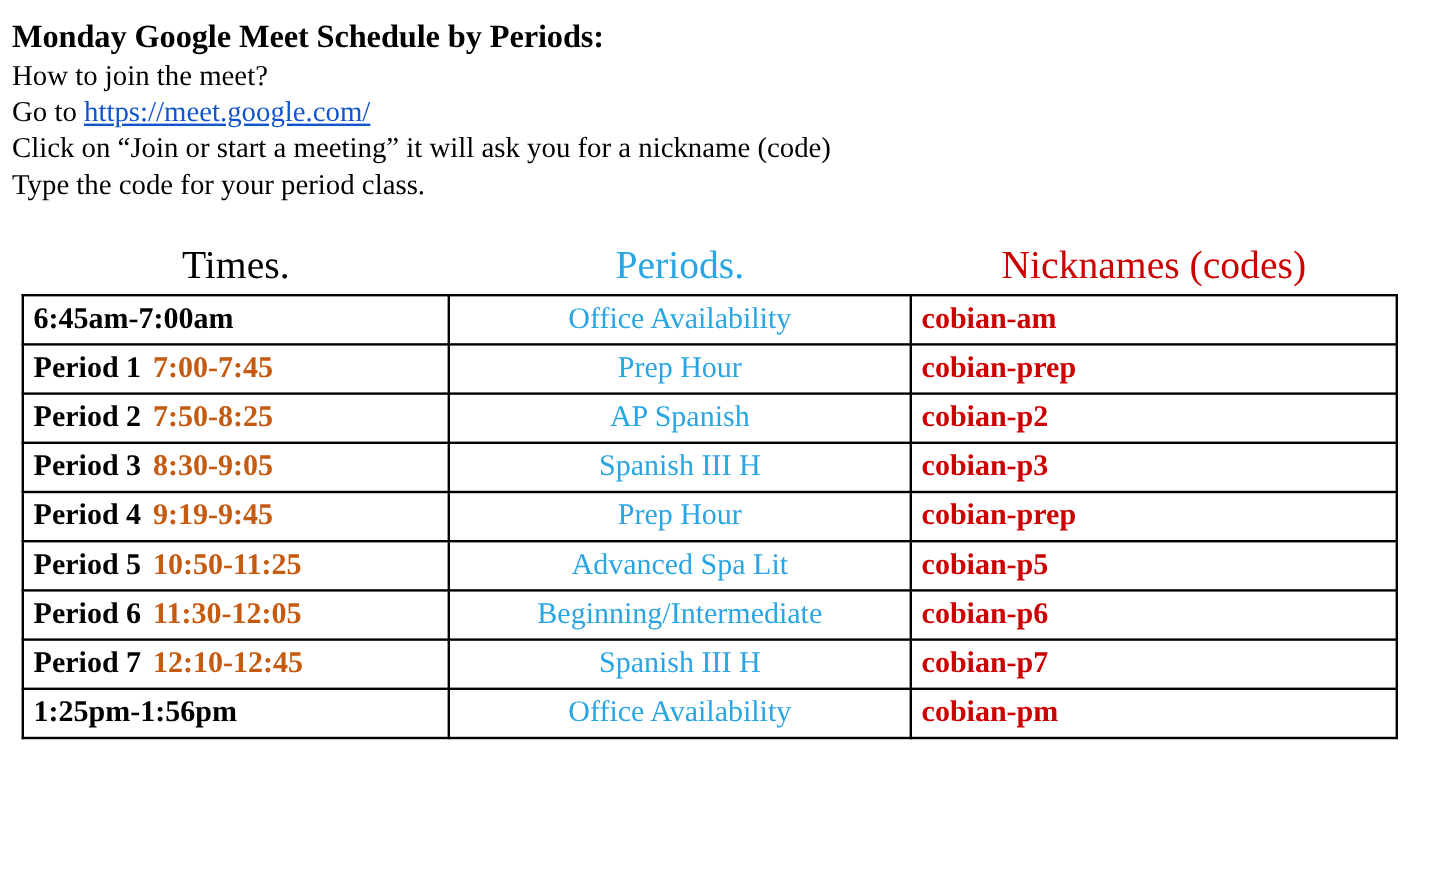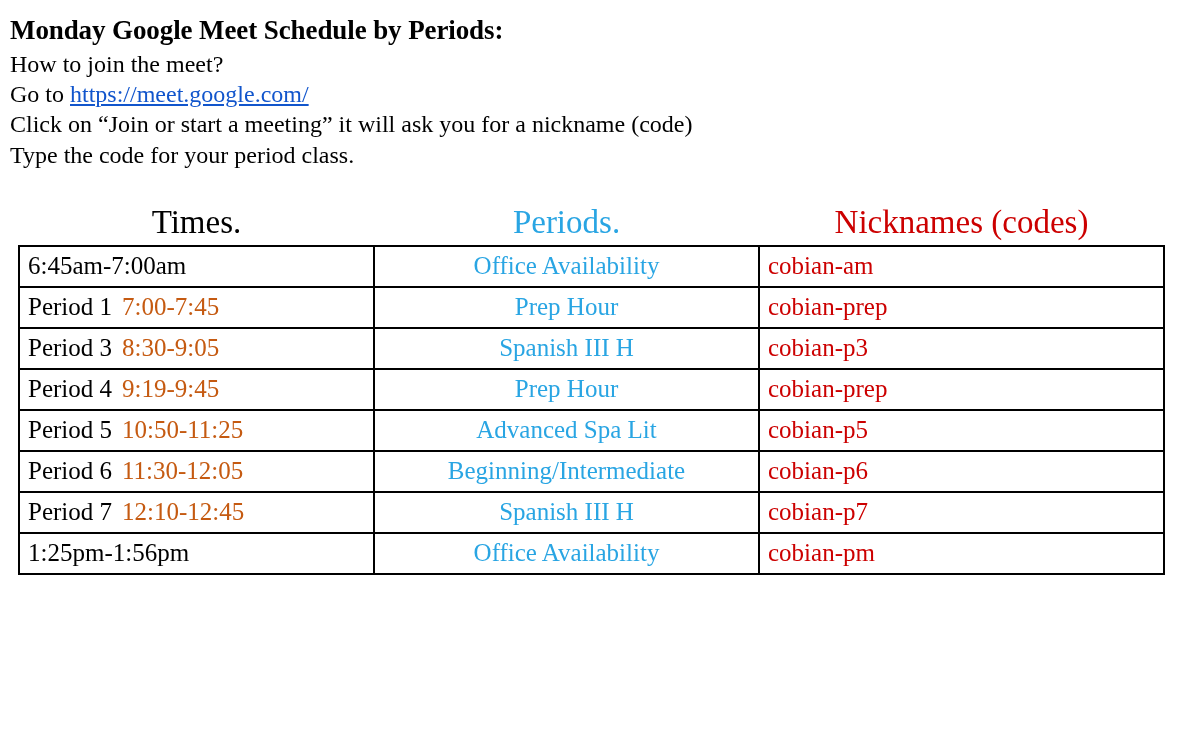--- a/index.html
+++ b/index.html
@@ -61,40 +61,41 @@
   th.h-codes { color: #cc0000; }
 
   table.schedule tbody td {
     border: 2px solid #000000;
     height: 39px;
     padding: 0 8px;
     vertical-align: middle;
     font-size: 25px;
   }
   td.cell-times {
-    font-weight: normal;
+    font-weight: bold;
     color: #000000;
     text-align: left;
     padding-left: 10px;
     white-space: nowrap;
   }
   td.cell-times .time-part {
     color: #c55a11;
     margin-left: 10px;
   }
   td.cell-periods {
     color: #29a5e3;
     text-align: center;
     font-size: 23px;
   }
   td.cell-codes {
     color: #cc0000;
     text-align: left;
     padding-left: 12px;
     font-size: 24px;
+    font-weight: bold;
   }
 </style>
 </head>
 <body>
 
 <div class="page">
 
   <h1 class="doc-title">Monday Google Meet Schedule by Periods:</h1>
 
   <p class="intro-line">How to join the meet?</p>
@@ -125,20 +126,25 @@
           <td class="cell-times"><span>6:45am-7:00am</span></td>
           <td class="cell-periods">Office Availability</td>
           <td class="cell-codes">cobian-am</td>
         </tr>
         <tr>
           <td class="cell-times"><span>Period 1</span><span class="time-part">7:00-7:45</span></td>
           <td class="cell-periods">Prep Hour</td>
           <td class="cell-codes">cobian-prep</td>
         </tr>
         <tr>
+          <td class="cell-times"><span>Period 2</span><span class="time-part">7:50-8:25</span></td>
+          <td class="cell-periods">AP Spanish</td>
+          <td class="cell-codes">cobian-p2</td>
+        </tr>
+        <tr>
           <td class="cell-times"><span>Period 3</span><span class="time-part">8:30-9:05</span></td>
           <td class="cell-periods">Spanish III H</td>
           <td class="cell-codes">cobian-p3</td>
         </tr>
         <tr>
           <td class="cell-times"><span>Period 4</span><span class="time-part">9:19-9:45</span></td>
           <td class="cell-periods">Prep Hour</td>
           <td class="cell-codes">cobian-prep</td>
         </tr>
         <tr>

